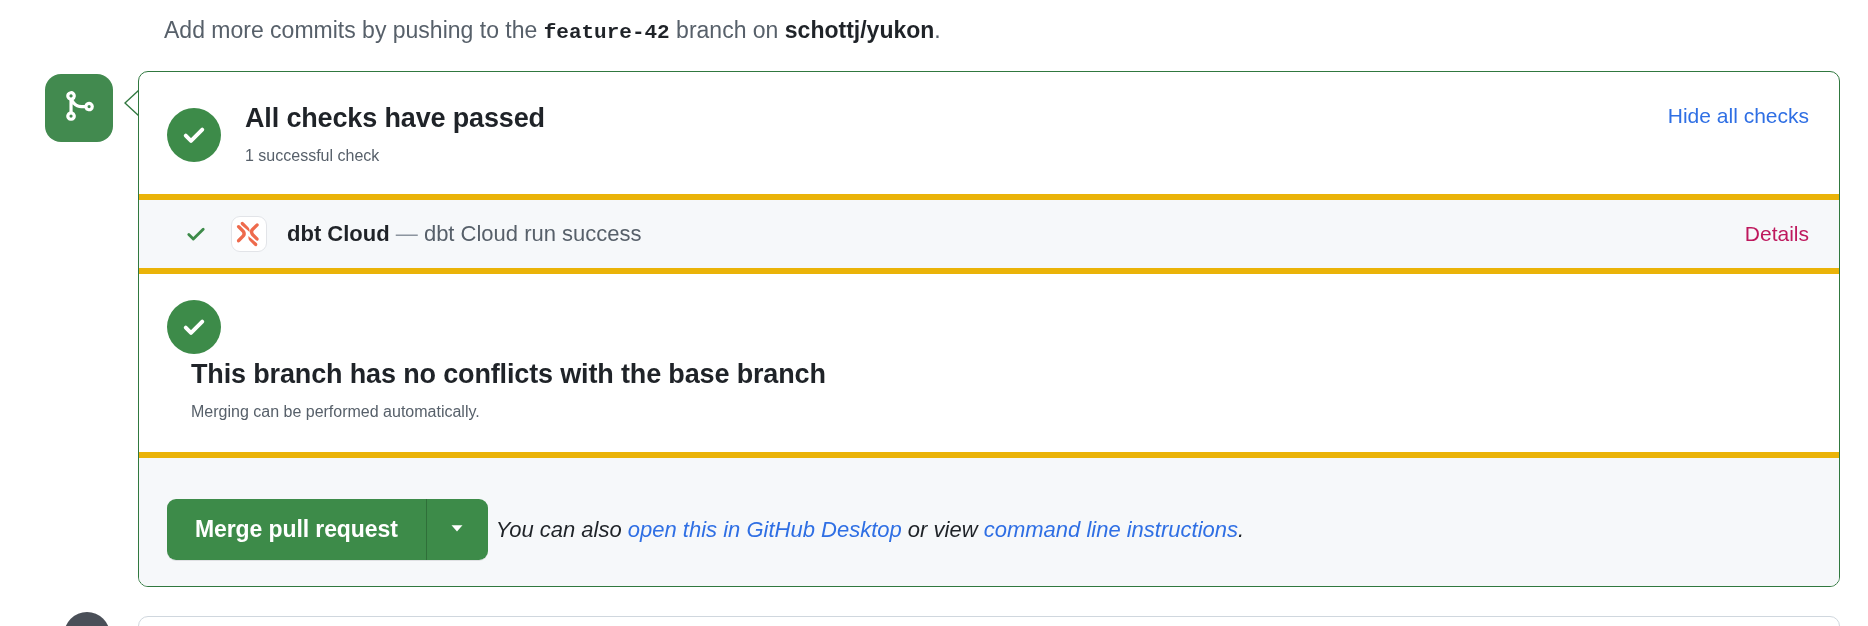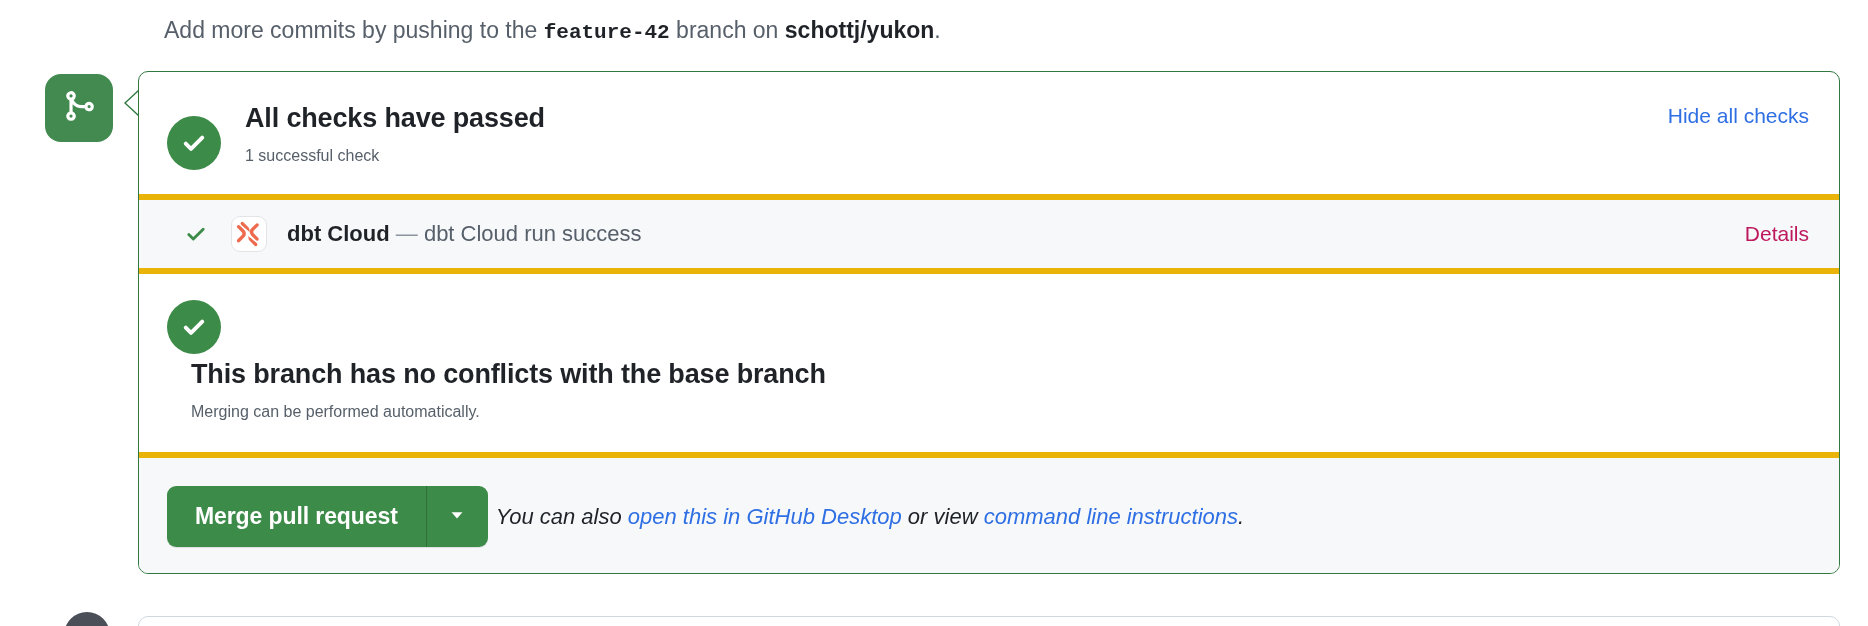--- a/index.html
+++ b/index.html
@@ -87,21 +87,21 @@
   .section {
     padding: 0;
   }
   .section + .section {
     border-top: 6px solid #eab308;
   }
 
   
   .checks-header {
     display: flex;
-    align-items: flex-end;
+    align-items: center;
     padding: 26px 28px 24px 28px;
     position: relative;
   }
   .status-circle {
     flex: 0 0 auto;
     width: 54px;
     height: 54px;
     border-radius: 50%;
     background: #3d8b49;
     display: flex;
@@ -197,21 +197,21 @@
     padding: 24px 28px 26px 28px;
     background: #ffffff;
     flex-direction: column;
   }
 
   
   .merge-footer {
     display: flex;
     align-items: center;
     background: #f6f8fa;
-    padding: 28px 28px 26px 28px;
+    padding: 41px 28px 26px 28px;
   }
   .btn-group {
     display: flex;
     align-items: stretch;
     border-radius: 9px;
     overflow: hidden;
     box-shadow: 0 1px 0 rgba(27,31,36,0.10);
   }
   .btn-merge {
     background: #3d8b49;

